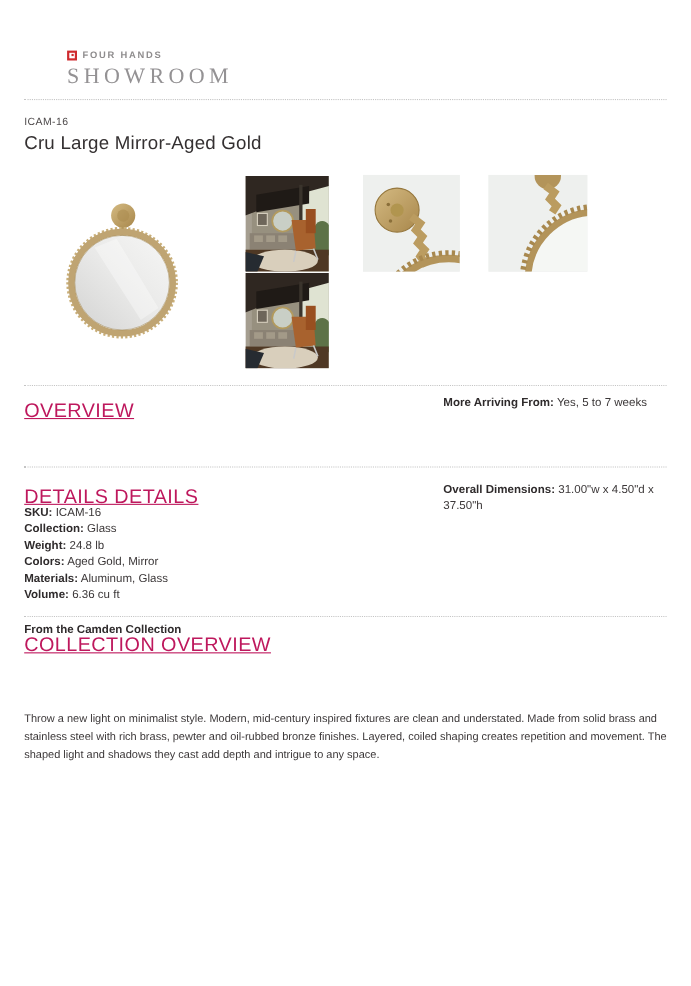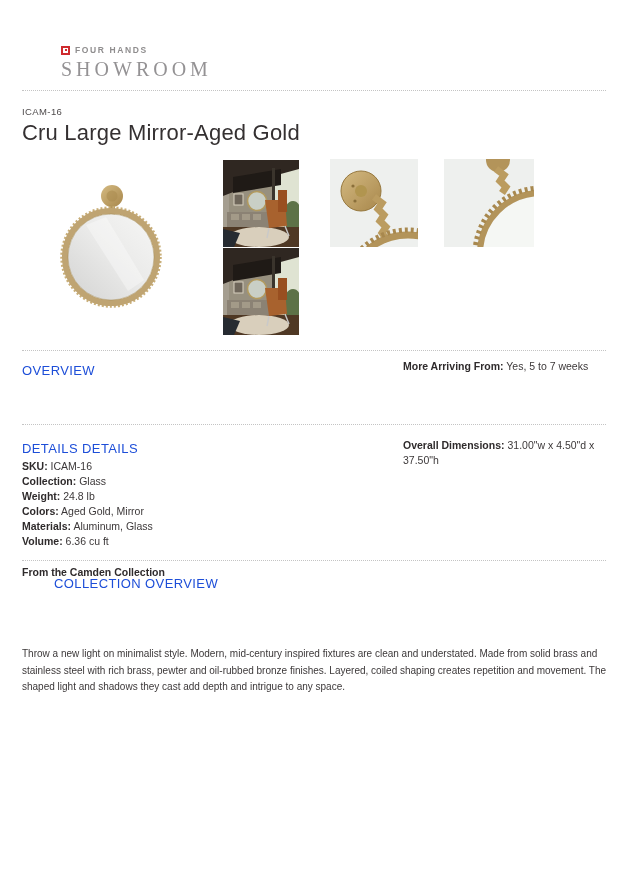--- a/index.html
+++ b/index.html
@@ -12,47 +12,47 @@
   .brand-row { display:flex; align-items:center; gap:5px; }
   .brand-mark { width:9px; height:9px; background:#cf2a2e; position:relative; }
   .brand-mark::after { content:""; position:absolute; left:2px; top:2px; width:5px; height:5px; background:#fff; }
   .brand-mark::before { content:""; position:absolute; left:3.5px; top:3.5px; width:2px; height:2px; background:#cf2a2e; z-index:1; }
   .brand-name { font-size:8.5px; font-weight:700; letter-spacing:1.6px; color:#8f8d8e; }
   .app-name { font-family:Liberation Serif, serif; font-size:20px; letter-spacing:4px; color:#949294; margin-top:3px; }
 
   .divider { position:absolute; left:22px; width:584px; border-top:1px dotted #c4c4c4; height:0; }
 
   .sku { position:absolute; left:22px; top:106px; font-size:9.5px; letter-spacing:.4px; color:#4e4a4b; }
-  .title { position:absolute; left:22px; top:120px; font-size:22px; letter-spacing:.2px; color:#343031; }
+  .title { position:absolute; left:22px; top:120px; font-size:17px; letter-spacing:.2px; color:#343031; }
 
   
   .img-box { position:absolute; overflow:hidden; cursor:pointer; }
   .main-img { left:48px; top:160px; width:140px; height:172px; background:#fff; }
   .thumb1 { left:223px; top:160px; width:76px; height:87px; }
   .thumb2 { left:223px; top:248px; width:76px; height:87px; }
   .detail1 { left:330px; top:159px; width:88px; height:88px; background:#eef0ee; }
   .detail2 { left:444px; top:159px; width:90px; height:88px; background:#eef0ee; }
 
   
-  .sec-heading { font-size:13px; letter-spacing:.4px; color:#1d4ed8; }
+  .sec-heading { font-size:18px; letter-spacing:.4px; color:#be185d;text-decoration:underline; }
   .body-text { font-size:10px; line-height:15.5px; color:#3c3839; }
   .kv { font-size:10.5px; line-height:15px; color:#3c3839; }
   .kv b { color:#2f2b2c; }
 
   .overview-heading { position:absolute; left:22px; top:363px; }
   .overview-body { position:absolute; left:22px; top:380px; width:378px; }
 
   .availability { position:absolute; left:403px; top:358px; line-height:16px; }
   .availability .kv { line-height:16px; }
 
   .pd-heading { position:absolute; left:22px; top:441px; }
   .pd-rows { position:absolute; left:22px; top:459px; }
   .dims { position:absolute; left:403px; top:438px; }
 
-  .co-heading { position:absolute; left:22px; top:576px;margin-left:32px; }
+  .co-heading { position:absolute; left:22px; top:576px; }
   .co-sub { position:absolute; left:22px; top:566px; font-size:10.5px; font-weight:700; color:#2f2b2c; }
   .co-body { position:absolute; left:22px; top:608px; width:586px; line-height:16.5px;margin-top:38px; }
 </style>
 </head>
 <body>
 
 <div class="page">
 
   <div class="brand">
     <div class="brand-row">

